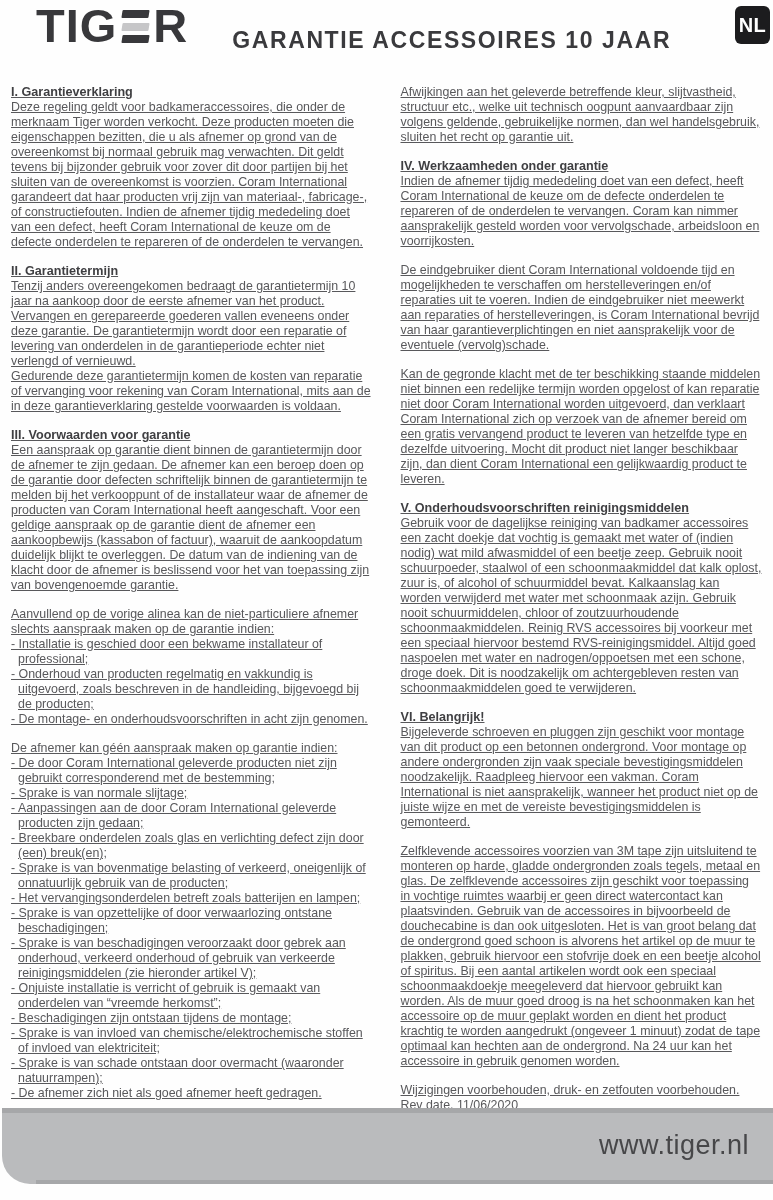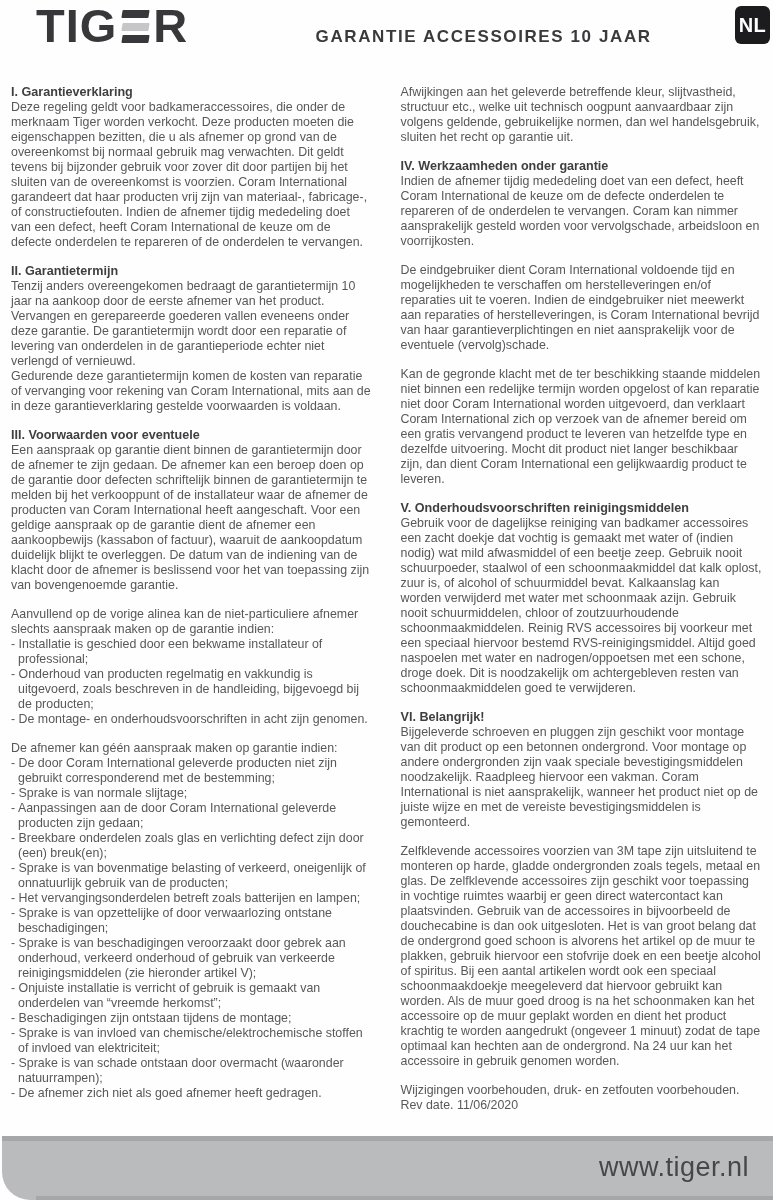--- a/index.html
+++ b/index.html
@@ -13,36 +13,36 @@
   .page { width:773px; height:1200px; position:relative; background:#fefefe; }
 
   
   .header { display:flex; align-items:flex-start; padding:6px 3px 0 12px; height:74px; }
   .logo { display:flex; align-items:flex-start; color:#38383b; font-weight:bold;
           font-size:47px; line-height:40px; letter-spacing:1px;margin-left:24px; }
   .logo-e { display:inline-flex; flex-direction:column; justify-content:space-between;
             height:33px; width:27px; margin:4px 4px 0 5px; }
   .logo-e .bar { height:8px; border-radius:1px; background:#38383b; transform:skewX(-9deg); }
   .logo-e .bar.mid { background:#c6c6c8; }
-  .doc-title { font-size:17px; font-weight:bold; letter-spacing:1.6px; color:#3a3a3d;
-               margin:21px 0 0 44px; flex:1; white-space:nowrap;text-align:center; }
+  .doc-title { font-size:23px; font-weight:bold; letter-spacing:1.6px; color:#3a3a3d;
+               margin:21px 0 0 44px; flex:1; white-space:nowrap; }
   .lang-badge { width:35px; height:38px; background:#1c1c1e; color:#ffffff; font-weight:bold;
                 font-size:20px; display:flex; align-items:center; justify-content:center;
                 letter-spacing:.5px; flex:0 0 auto;border-radius:6px; }
 
   
   .columns { display:flex; gap:28px; padding:11px 11px 0 11px; height:1046px; overflow:hidden; }
-  .col { width:362px; font-size:12.4px; line-height:15px; color:#58585b; }
+  .col { width:362px; font-size:12.4px; line-height:15px; color:#58585b;text-decoration:underline; }
   .block { margin-bottom:14px; }
   .sec-heading { font-size:12.6px; font-weight:bold; color:#3f3f42; line-height:15px; }
   .para { white-space:pre-line; }
   .li { padding-left:7px; text-indent:-7px; }
 
   
-  .footer { position:absolute; left:0; right:0; bottom:0; height:64px; }
+  .footer { position:absolute; left:0; right:0; bottom:16px; height:76px; }
   .footer-bar { position:absolute; left:2px; right:0; top:0; bottom:0;
                 background:#babbbd; border-top:5px solid #a6a7a9;
                 border-bottom-left-radius:28px;
                 display:flex; align-items:center; justify-content:flex-end;
                 padding:0 24px 6px 0; }
   .footer-edge { position:absolute; left:36px; right:0; bottom:0; height:4px; background:#a6a7a9; }
   .footer-url { font-size:27px; color:#474749; letter-spacing:.5px; }
 </style>
 </head>
 <body>
@@ -72,21 +72,21 @@
       </div>
 
       <div class="block">
         <div class="sec-heading">II. Garantietermijn</div>
         <div class="para">Tenzij anders overeengekomen bedraagt de garantietermijn 10 jaar na aankoop door de eerste afnemer van het product.
 Vervangen en gerepareerde goederen vallen eveneens onder deze garantie. De garantietermijn wordt door een reparatie of levering van onderdelen in de garantieperiode echter niet verlengd of vernieuwd.
 Gedurende deze garantietermijn komen de kosten van reparatie of vervanging voor rekening van Coram International, mits aan de in deze garantieverklaring gestelde voorwaarden is voldaan.</div>
       </div>
 
       <div class="block">
-        <div class="sec-heading">III. Voorwaarden voor eventuele</div>
+        <div class="sec-heading">III. Voorwaarden voor garantie</div>
         <div class="para">Een aanspraak op garantie dient binnen de garantietermijn door de afnemer te zijn gedaan. De afnemer kan een beroep doen op de garantie door defecten schriftelijk binnen de garantietermijn te melden bij het verkooppunt of de installateur waar de afnemer de producten van Coram International heeft aangeschaft. Voor een geldige aanspraak op de garantie dient de afnemer een aankoopbewijs (kassabon of factuur), waaruit de aankoopdatum duidelijk blijkt te overleggen. De datum van de indiening van de klacht door de afnemer is beslissend voor het van toepassing zijn van bovengenoemde garantie.</div>
       </div>
 
       <div class="block">
         <div class="para">Aanvullend op de vorige alinea kan de niet-particuliere afnemer slechts aanspraak maken op de garantie indien:</div>
         <div class="li">- Installatie is geschied door een bekwame installateur of professional;</div>
         <div class="li">- Onderhoud van producten regelmatig en vakkundig is uitgevoerd, zoals beschreven in de handleiding, bijgevoegd bij de producten;</div>
         <div class="li">- De montage- en onderhoudsvoorschriften in acht zijn genomen.</div>
       </div>
 

